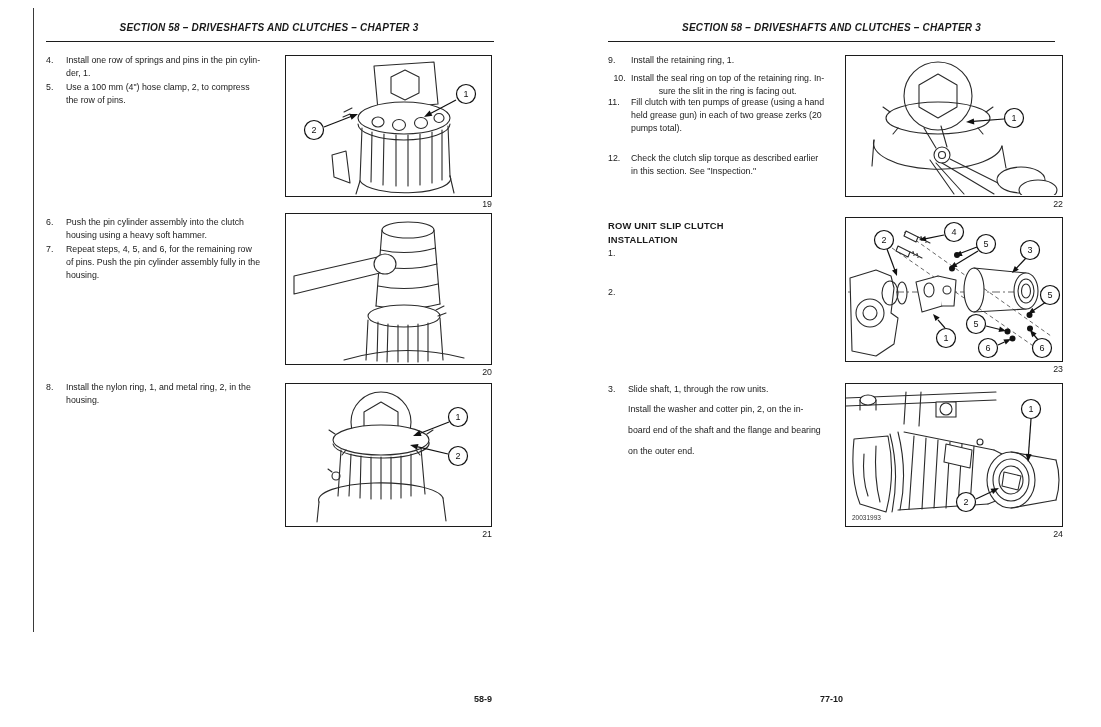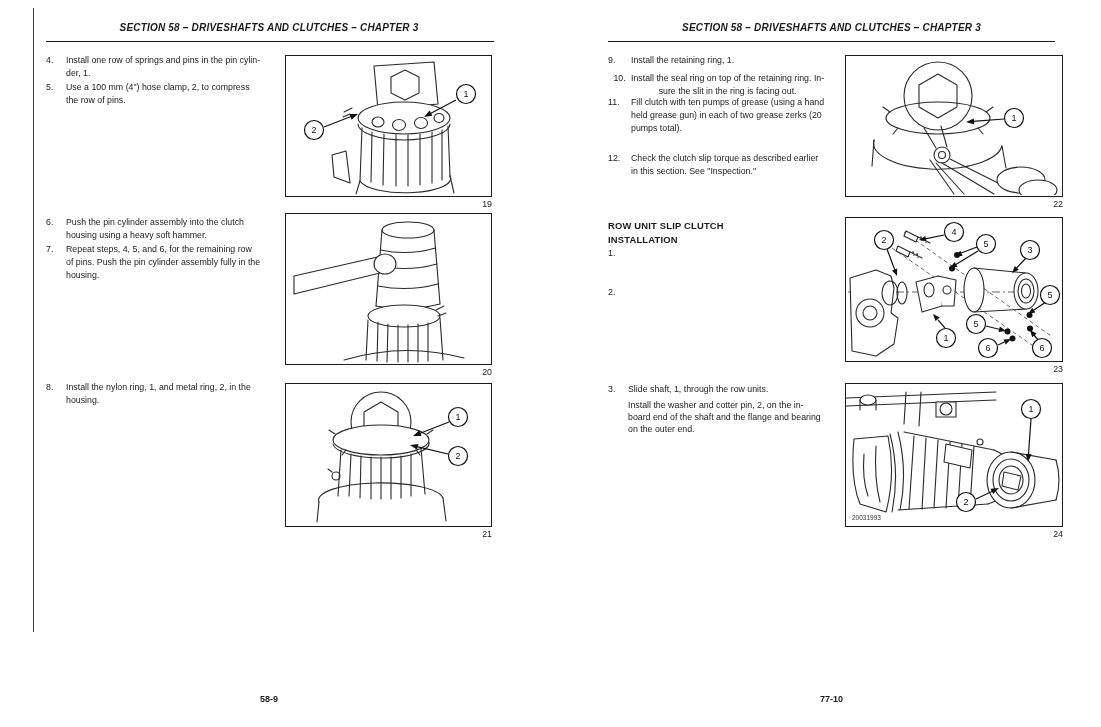--- a/index.html
+++ b/index.html
@@ -17,21 +17,21 @@
   .step { position:absolute; display:flex; font-size:8.8px; line-height:13.2px; }
   .step-num { flex:none; }
   .lnum { width:20px; }
   .rnum { width:23px; }
   .snum { width:20px; }
   .step-text { white-space:pre-line; }
   .heading {
     position:absolute; font-weight:bold; font-size:9.4px; line-height:13.5px;
     white-space:pre-line; letter-spacing:.2px;
   }
-  .para { position:absolute; font-size:8.8px; line-height:12px; white-space:pre-line; }
+  .para { position:absolute; font-size:8.8px; line-height:21px; white-space:pre-line; }
   .note { position:absolute; font-size:8.8px; line-height:13.2px; font-style:italic; }
   .note b { margin-right:3px; }
   .note .nt { white-space:pre-line; }
   .figbox { position:absolute; border:1.4px solid #1c1c1c; background:#fff; }
   .figbox svg { display:block; }
   .figlabel { position:absolute; font-size:8.8px; text-align:right; }
   .pagenum { position:absolute; top:694px; font-weight:bold; font-size:9px; text-align:center; }
   .co { fill:#ffffff; stroke:#111111; stroke-width:1.2; }
   .cot { font-size:9px; fill:#111111; text-anchor:middle; font-family:"Liberation Sans",sans-serif; }
   .aln { stroke:#111111; stroke-width:1.2; }
@@ -148,21 +148,21 @@
       <circle class="co" cx="172" cy="33" r="9.5"></circle>
       <text class="cot" x="172" y="36.3">1</text>
       <line class="aln" x1="162" y1="70" x2="132" y2="62.9"></line>
       <polygon class="ahd" points="124,61 132.5,59.9 131.1,65.7"></polygon>
       <circle class="co" cx="172" cy="72" r="9.5"></circle>
       <text class="cot" x="172" y="75.3">2</text>
     </svg>
   </div>
   <div class="figlabel" style="left:285px;top:529px;width:207px;">21</div>
 
-  <div class="pagenum" style="left:46px;width:446px;">58-9</div>
+  <div class="pagenum" style="left:46px;width:446px;text-align:right;">58-9</div>
 
   <div class="pghead" style="left:608px;width:447px;">SECTION 58 – DRIVESHAFTS AND CLUTCHES – CHAPTER 3</div>
   <div class="headrule" style="left:608px;width:447px;"></div>
 
   <div class="step" style="left:608px;top:54px;width:230px;">
     <span class="step-num rnum">9.</span>
     <span class="step-text">Install the retaining ring, 1.</span>
   </div>
   <div class="step" style="left:608px;top:72px;width:230px;text-align:center;">
     <span class="step-num rnum">10.</span>

